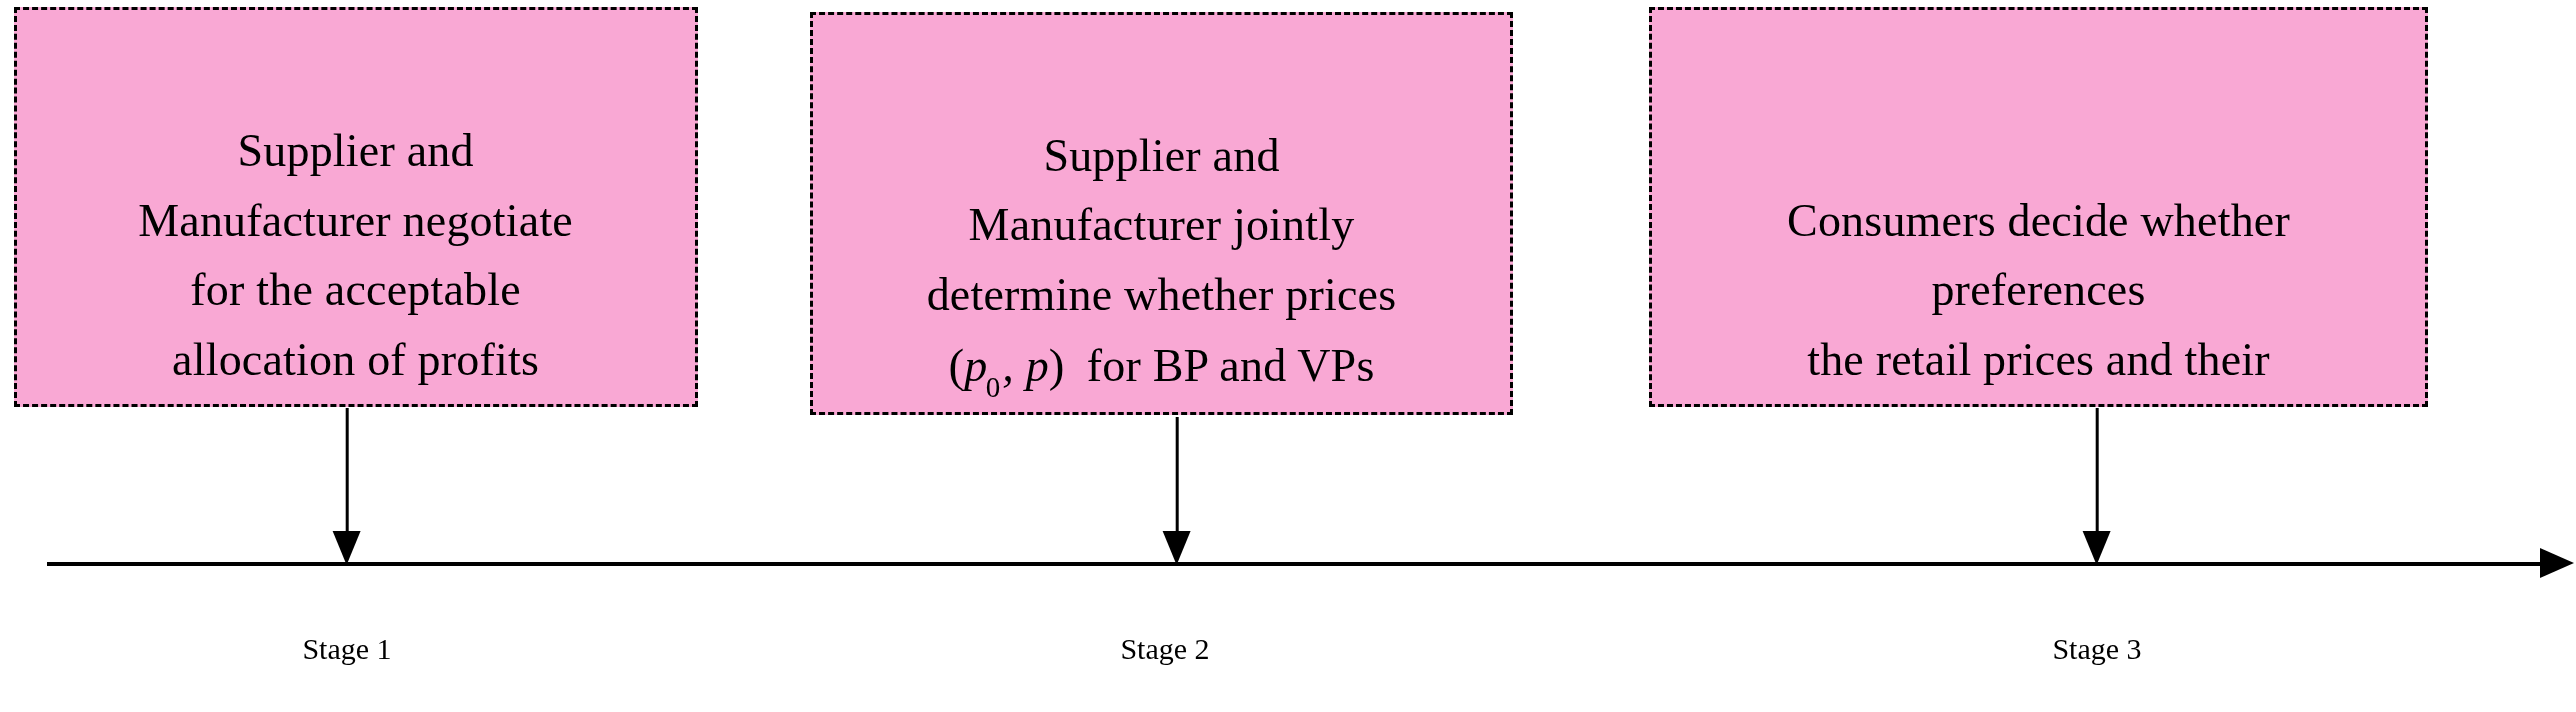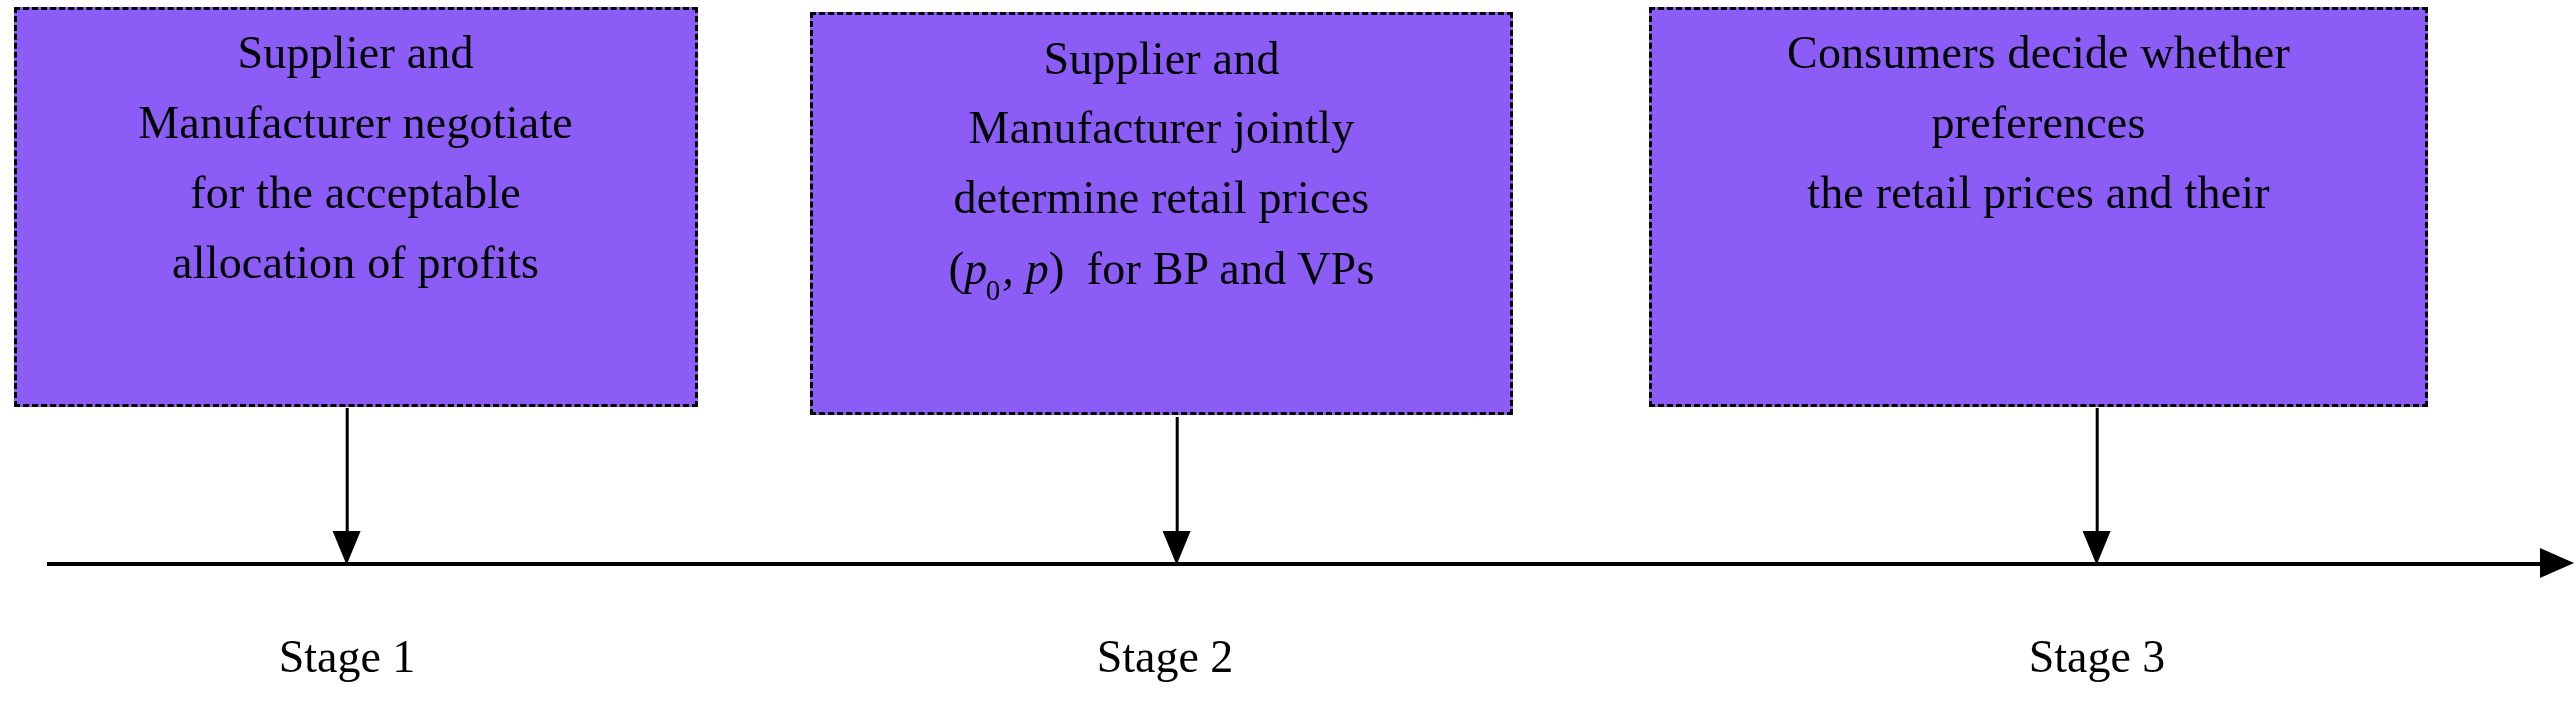--- a/index.html
+++ b/index.html
@@ -17,25 +17,25 @@
     height: 712px;
     background: #ffffff;
     overflow: hidden;
   }
 
   
   .stage-box {
     position: absolute;
     box-sizing: border-box;
     border: 3.4px dashed #000000;
-    background: #8b5cf6;
+    background: #f9a8d4;
     display: flex;
     flex-direction: column;
     align-items: center;
-    justify-content: flex-start;
+    justify-content: flex-end;
     text-align: center;
     padding: 8.5px 12px;
   }
   .stage-box .line {
     display: block;
     width: 100%;
     font-size: 46px;
     line-height: 1.52;
     white-space: nowrap;
     letter-spacing: 0.2px;
@@ -123,21 +123,21 @@
     height: 0;
     border-top: 15.2px solid transparent;
     border-bottom: 15.2px solid transparent;
     border-left: 34px solid #000000;
   }
 
   
   .stage-label {
     position: absolute;
     top: 634px;
-    font-size: 46px;
+    font-size: 30px;
     line-height: 1;
     text-align: center;
     white-space: nowrap;
     transform: translateX(-50%);
   }
   #stage-label-1 { left: 347px; }
   #stage-label-2 { left: 1165px; }
   #stage-label-3 { left: 2097px; }
 </style>
 </head>
@@ -148,21 +148,21 @@
   <div class="stage-box" id="box-1">
     <span class="line">Supplier and</span>
     <span class="line">Manufacturer negotiate</span>
     <span class="line">for the acceptable</span>
     <span class="line">allocation of profits</span>
   </div>
 
   <div class="stage-box" id="box-2">
     <span class="line">Supplier and</span>
     <span class="line">Manufacturer jointly</span>
-    <span class="line">determine retail prices</span>
+    <span class="line">determine whether prices</span>
     <span class="line math"><span class="paren">(</span><span class="var">p</span><span class="sub">0</span><span class="comma">,</span>&nbsp;<span class="var">p</span><span class="paren">)</span><span class="math-gap"></span><span>for BP and VPs</span></span>
   </div>
 
   <div class="stage-box" id="box-3">
     <span class="line">Consumers decide whether</span>
     <span class="line">preferences</span>
     <span class="line">the retail prices and their</span>
   </div>
 
   <div class="v-arrow" id="arrow-1">

